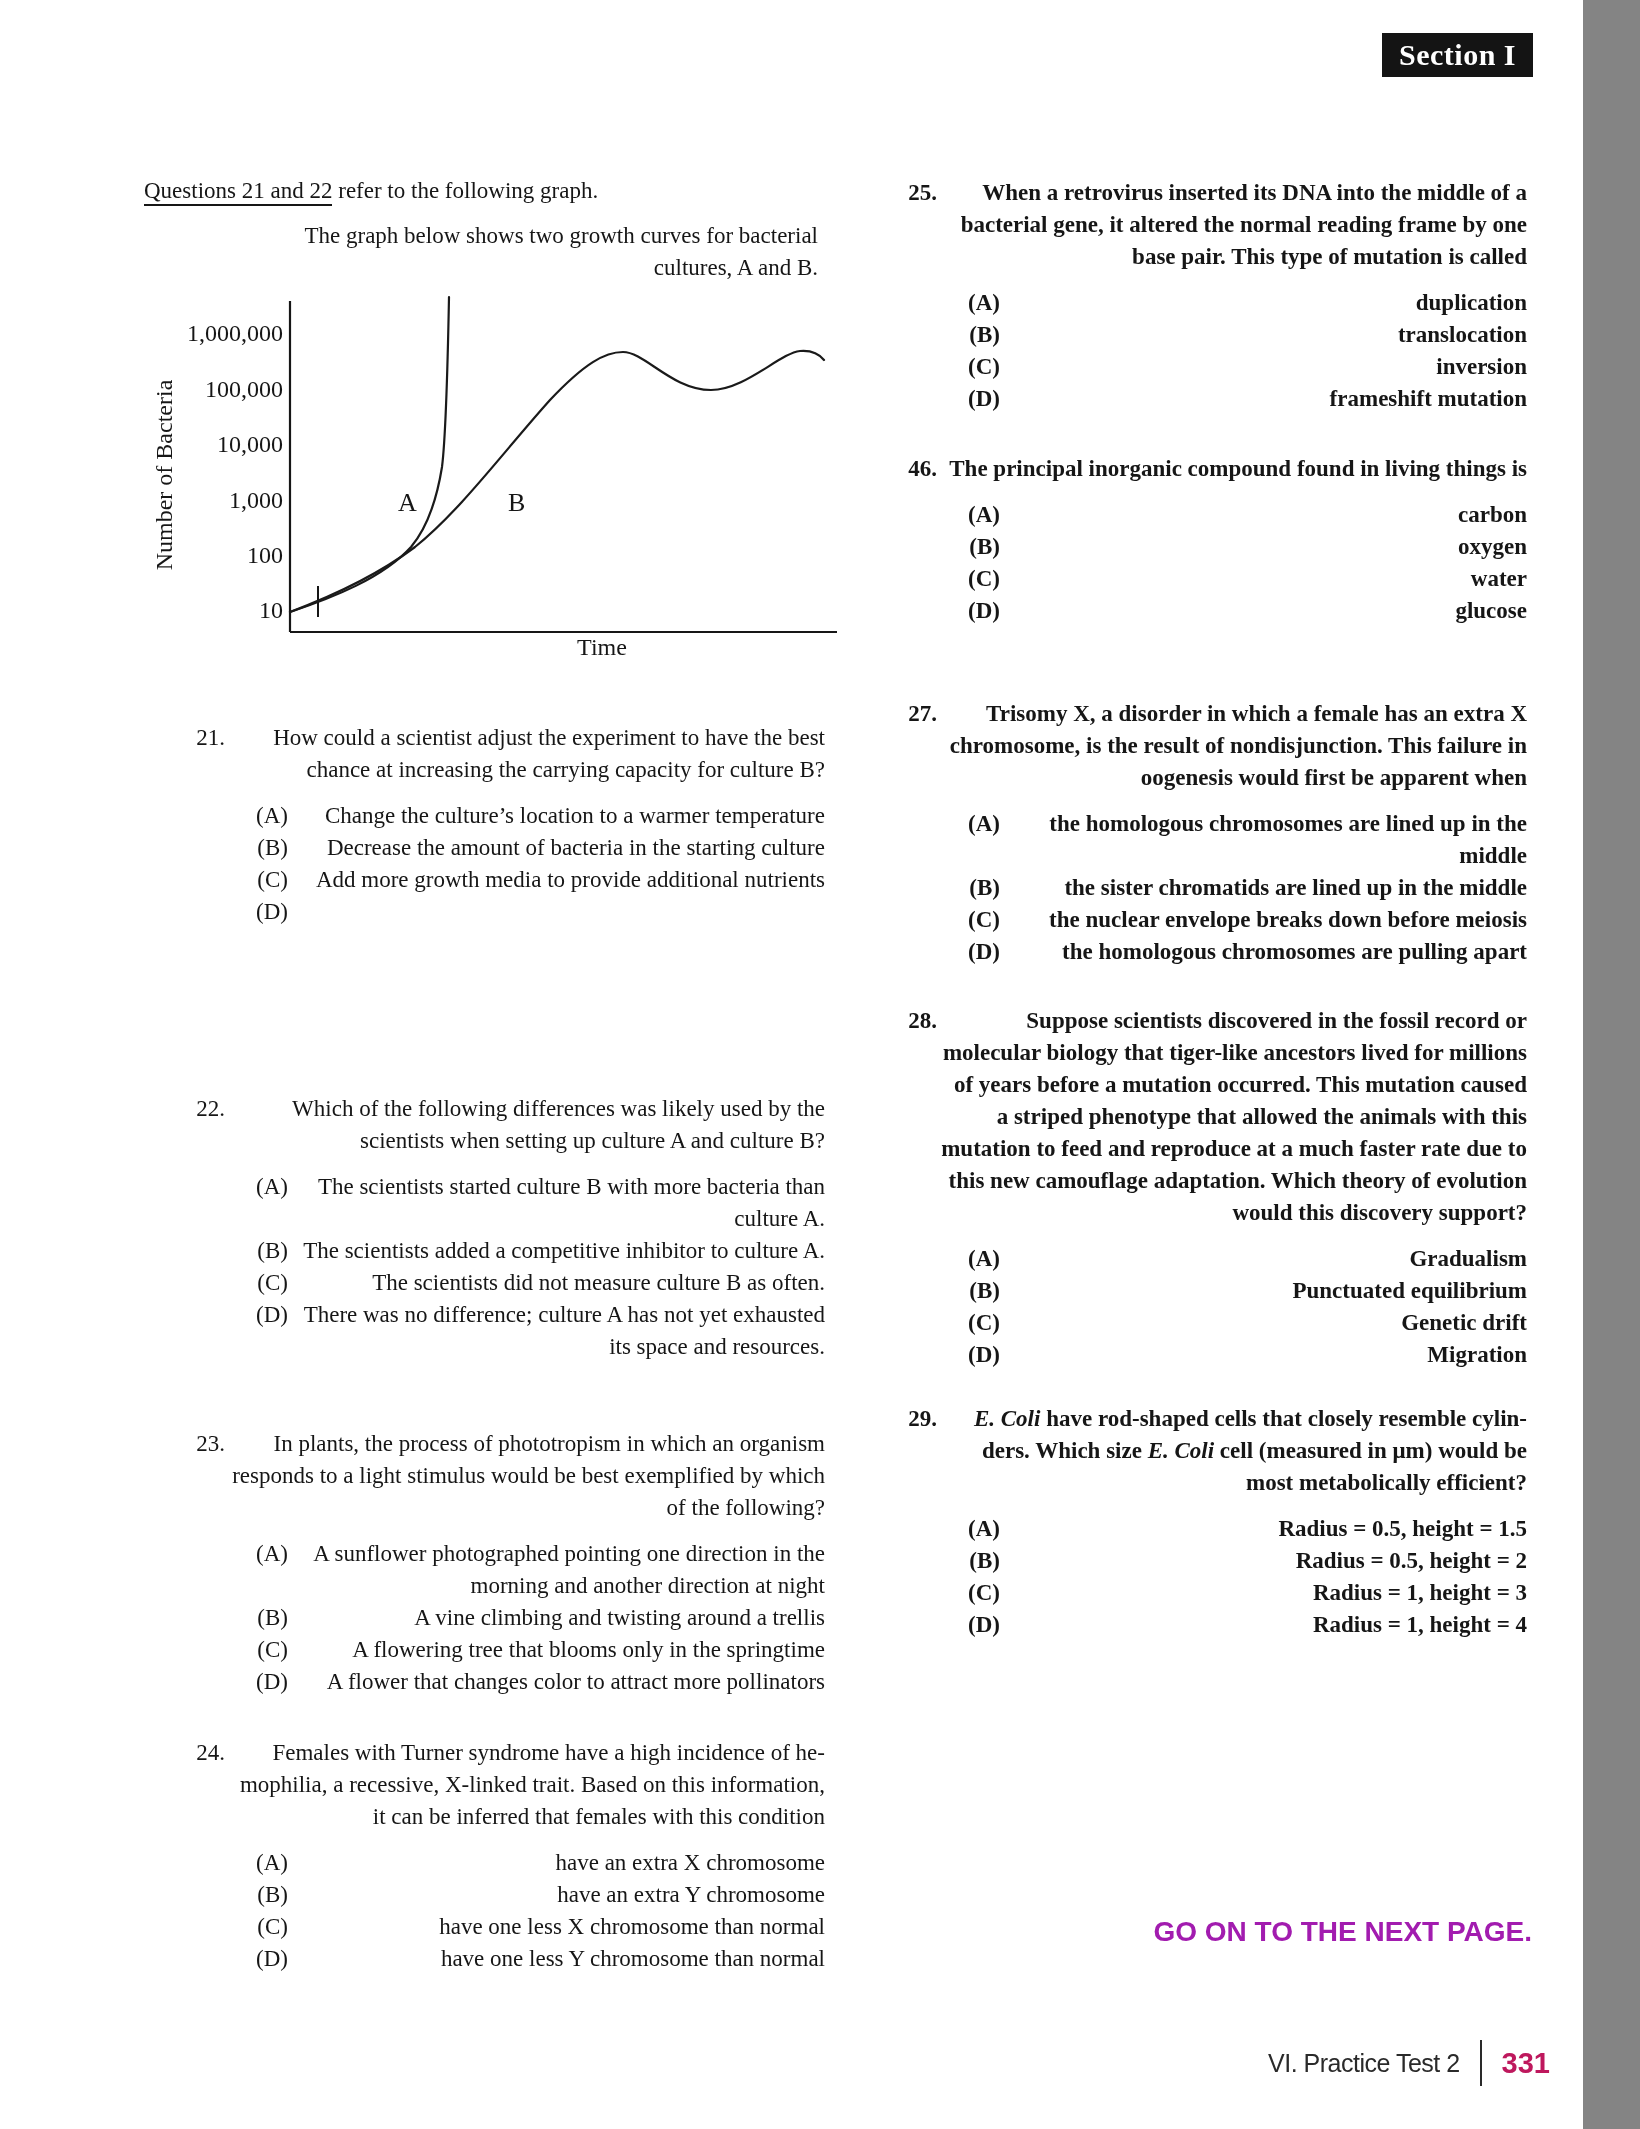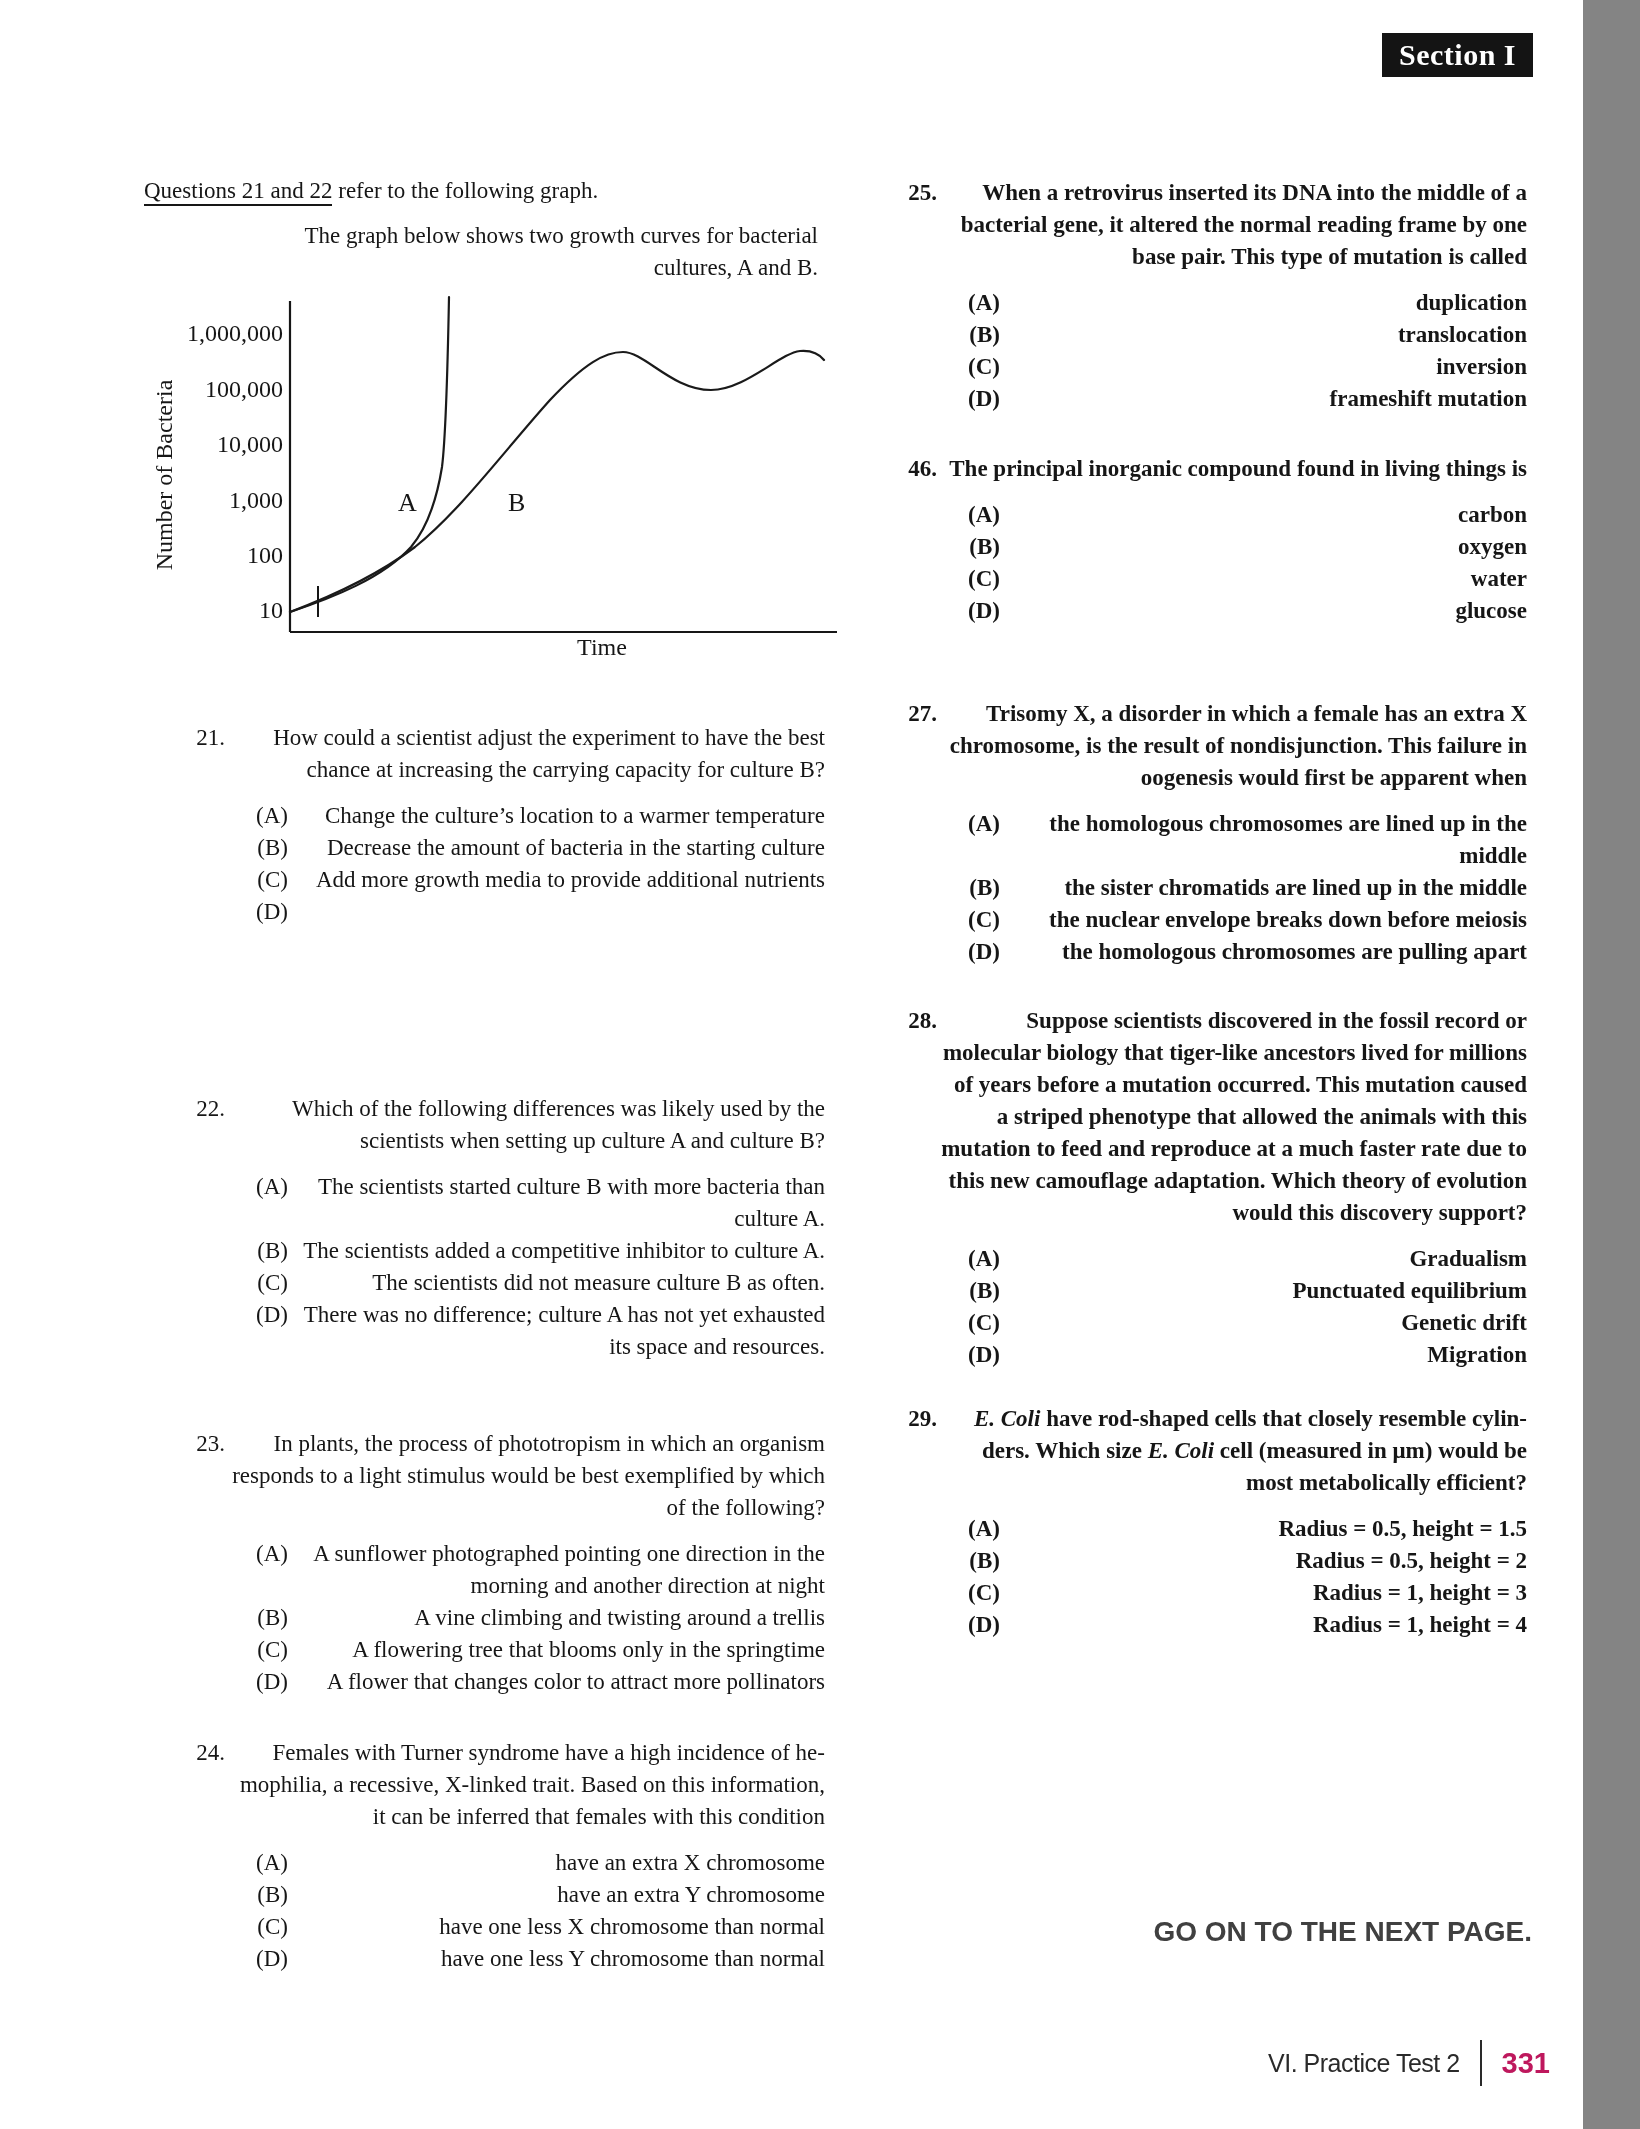--- a/index.html
+++ b/index.html
@@ -33,21 +33,21 @@
   .q.left  .stem{width:600px;}
   .q.right .stem{width:590px;}
   .opts{margin-top:14px;margin-left:3px;}
   .opt{display:grid;grid-template-columns:60px 1fr;font-size:23px;line-height:32px;}
   .q.left  .opt .otext{max-width:537px;}
   .q.right .opt .otext{max-width:527px;}
   
   .go-on{
     position:absolute;top:1916px;right:108px;
     font-family:"Liberation Sans","DejaVu Sans",sans-serif;font-weight:bold;font-size:28px;
-    color:#404040;letter-spacing:0px;
+    color:#a21caf;letter-spacing:0px;
   }
   .page-footer{
     position:absolute;top:2040px;right:90px;display:flex;align-items:center;
     font-family:"Liberation Sans","DejaVu Sans",sans-serif;color:#2a2a2a;
   }
   .footer-chapter{font-size:25px;letter-spacing:-0.5px;}
   .footer-divider{width:2px;height:46px;background:#2a2a2a;margin:0 20px;}
   .footer-page{font-size:29px;font-weight:bold;color:#be185d;}
 </style>
 </head>

